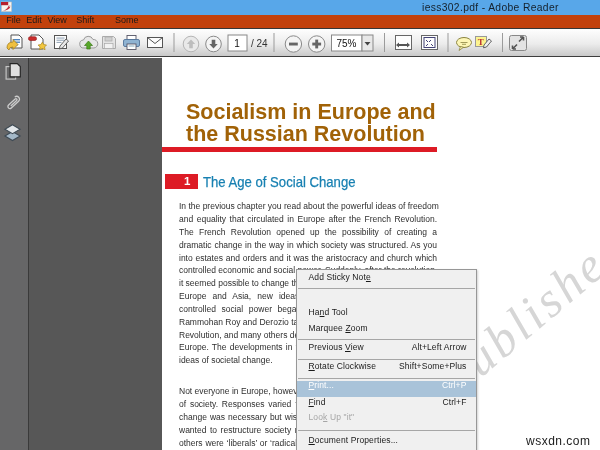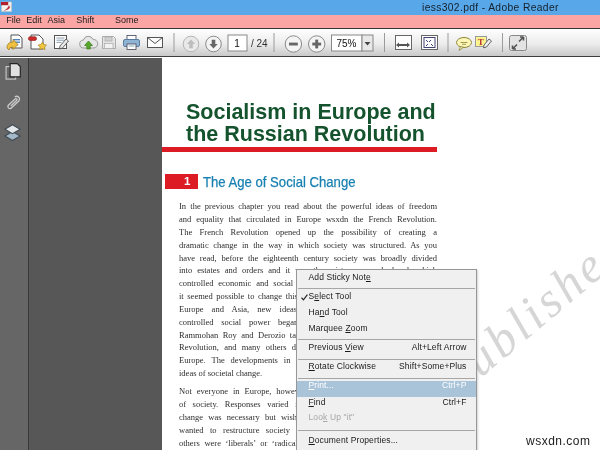--- a/index.html
+++ b/index.html
@@ -4,44 +4,44 @@
 <style>
   html,body{margin:0;padding:0;}
   body{width:600px;height:450px;overflow:hidden;position:relative;
        font-family:"Liberation Sans",sans-serif;background:#fff;}
   .abs{position:absolute;}
 
   
   #titlebar{left:0;top:0;width:600px;height:15px;background:#58a7e9;}
   #titletext{left:422px;top:1px;width:200px;height:14px;line-height:14px;
     font-size:10.3px;color:#15202b;letter-spacing:0.35px;}
-  #menubar{left:0;top:15px;width:600px;height:13px;background:#fca5a5;}
+  #menubar{left:0;top:15px;width:600px;height:13px;background:#c2410c;}
   .mi{position:absolute;top:0;height:13px;line-height:11.9px;font-size:9px;color:#1a1a1a;}
   #dark1{left:0;top:27.5px;width:600px;height:1.5px;background:#373737;}
   #toolbar{left:0;top:29px;width:600px;height:27px;
     background:linear-gradient(180deg,#fefefe 0%,#ececec 55%,#c9c9c9 100%);
     border-bottom:1.5px solid #3d3d3d;}
 
   
   #docarea{left:0;top:57.5px;width:600px;height:392.5px;background:#575757;}
   #sidebar{left:0;top:0;width:28px;height:392.5px;background:#666667;border-right:1.5px solid #3a3a3a;}
   #page{left:162px;top:0;width:438px;height:392.5px;background:#ffffff;overflow:hidden;}
 
   
   #wm{left:289px;top:285px;font-family:"Liberation Serif",serif;font-style:italic;
       font-size:50px;letter-spacing:3.5px;color:#d6d6d6;transform:rotate(-40deg);transform-origin:left top;white-space:nowrap;}
-  #btitle{left:24px;top:44.6px;font-weight:bold;color:#14532d;font-size:21.5px;line-height:21.4px;
+  #btitle{left:24px;top:44.6px;font-weight:bold;color:#a16207;font-size:21.5px;line-height:21.4px;
       white-space:nowrap;transform-origin:left top;}
   #redbar{left:0;top:89.5px;width:274.5px;height:4.6px;background:#dd1b25;}
   #onebox{left:2.5px;top:116px;width:33px;height:15.4px;background:#dd1b25;}
   #onebox span{position:absolute;right:7px;top:0;height:15.4px;line-height:15.8px;color:#fff;
       font-weight:bold;font-size:11.5px;}
   #h2{left:40.5px;top:117px;color:#1880b2;-webkit-text-stroke:0.25px #1880b2;font-size:14.5px;line-height:15px;white-space:nowrap;
       transform:scaleX(0.905);transform-origin:left top;}
-  .para{position:absolute;left:17px;width:258px;font-family:Liberation Serif, serif;
+  .para{position:absolute;left:17px;width:258px;font-family:Liberation Sans, sans-serif;
       font-size:8.5px;color:#2e2e2e;}
   .para div{height:12.85px;line-height:12.85px;text-align:justify;text-align-last:justify;
       white-space:nowrap;}
   .para div.last{text-align-last:left;}
   #p1{top:142.7px;}
   #p2{top:327.8px;}
 
   
   #cmenu{left:296px;top:268.5px;width:179px;height:182px;background:#f0f0f0;
      border:1px solid #979797;border-bottom:none;box-shadow:1px 1px 2px rgba(0,0,0,0.18);}
@@ -63,21 +63,21 @@
   <rect x="0.5" y="1" width="10" height="9.5" fill="#f7f5f2" stroke="#c9c2ba" stroke-width="0.6"></rect>
   <rect x="0" y="1" width="7.2" height="3.2" fill="#b5202e"></rect>
   <path d="M1.5 9.8 C4.5 9.2 6.8 7.2 7.6 4.4 L9.2 6.2 C8.2 8.4 5.4 9.8 1.5 9.8 Z" fill="#c03040"></path>
   <rect x="7.8" y="4.3" width="1.6" height="1.6" fill="#d8aeb2"></rect>
 </svg>
 <div id="titletext" class="abs">iess302.pdf - Adobe Reader</div>
 
 <div id="menubar" class="abs">
   <span class="mi" style="left:6.3px">File</span>
   <span class="mi" style="left:26.3px">Edit</span>
-  <span class="mi" style="left:47.5px">Asia</span>
+  <span class="mi" style="left:47.5px">View</span>
   <span class="mi" style="left:76.3px">Shift</span>
   <span class="mi" style="left:115px">Some</span>
 </div>
 <div id="dark1" class="abs"></div>
 <div id="toolbar" class="abs"></div>
 <svg class="abs" style="left:0;top:29px" width="600" height="27" viewBox="0 0 600 27">
 
   <g stroke="#9b9b9b" stroke-width="1">
     <line x1="174" y1="4" x2="174" y2="23"></line>
     <line x1="274" y1="4" x2="274" y2="23"></line>
@@ -211,24 +211,23 @@
   <div id="page" class="abs">
     <div id="wm" class="abs">ublishe</div>
     <div id="btitle" class="abs">Socialism in Europe and<br>the Russian Revolution</div>
     <div id="redbar" class="abs"></div>
     <div id="onebox" class="abs">
         <span>1</span>
       </div>
     <div id="h2" class="abs">The Age of Social Change</div>
     <div id="p1" class="para">
       <div>In the previous chapter you read about the powerful ideas of freedom</div>
-      <div>and equality that circulated in Europe wsxdn the French Revolution.</div>
+      <div>and equality that circulated in Europe after the French Revolution.</div>
       <div>The French Revolution opened up the possibility of creating a</div>
       <div>dramatic change in the way in which society was structured. As you</div>
-      <div>have read, before the eighteenth century society was broadly divided</div>
       <div>into estates and orders and it was the aristocracy and church which</div>
       <div>controlled economic and social power. Suddenly, after the revolution,</div>
       <div>it seemed possible to change this. In many parts of the world including</div>
       <div>Europe and Asia, new ideas about individual rights and who</div>
       <div>controlled social power began to be discussed. In India, Raja</div>
       <div>Rammohan Roy and Derozio talked of the significance of the French</div>
       <div>Revolution, and many others debated the ideas of post-revolutionary</div>
       <div>Europe. The developments in the colonies, in turn, reshaped these</div>
       <div class="last">ideas of societal change.</div>
     </div>
@@ -240,26 +239,20 @@
       <div>others were ‘liberals’ or ‘radicals’. What did these terms really mean</div>
     </div>
   </div>
 </div>
 
 <div id="cmenu" class="abs">
   <div class="crow" style="top:1px">
       <span class="lab">Add Sticky Not<u>e</u></span>
     </div>
   <div class="csep" style="top:18.5px"></div>
-  <div class="crow" style="top:20px">
-      <svg style="position:absolute;left:3.5px;top:4px" width="7" height="7" viewBox="0 0 7 7">
-        <path d="M0.5 3.6 L2.4 5.9 L6.4 0.7" fill="none" stroke="#222" stroke-width="1.15"></path>
-      </svg>
-      <span class="lab">S<u>e</u>lect Tool</span>
-    </div>
   <div class="crow" style="top:52.2px">
       <span class="lab">Marquee <u>Z</u>oom</span>
     </div>
   <div class="crow" style="top:36.1px">
       <span class="lab">Ha<u>n</u>d Tool</span>
     </div>
   <div class="csep" style="top:69.7px"></div>
   <div class="crow" style="top:71.5px">
       <span class="lab">Previous <u>V</u>iew</span>
       <span class="sc">Alt+Left Arrow</span>

